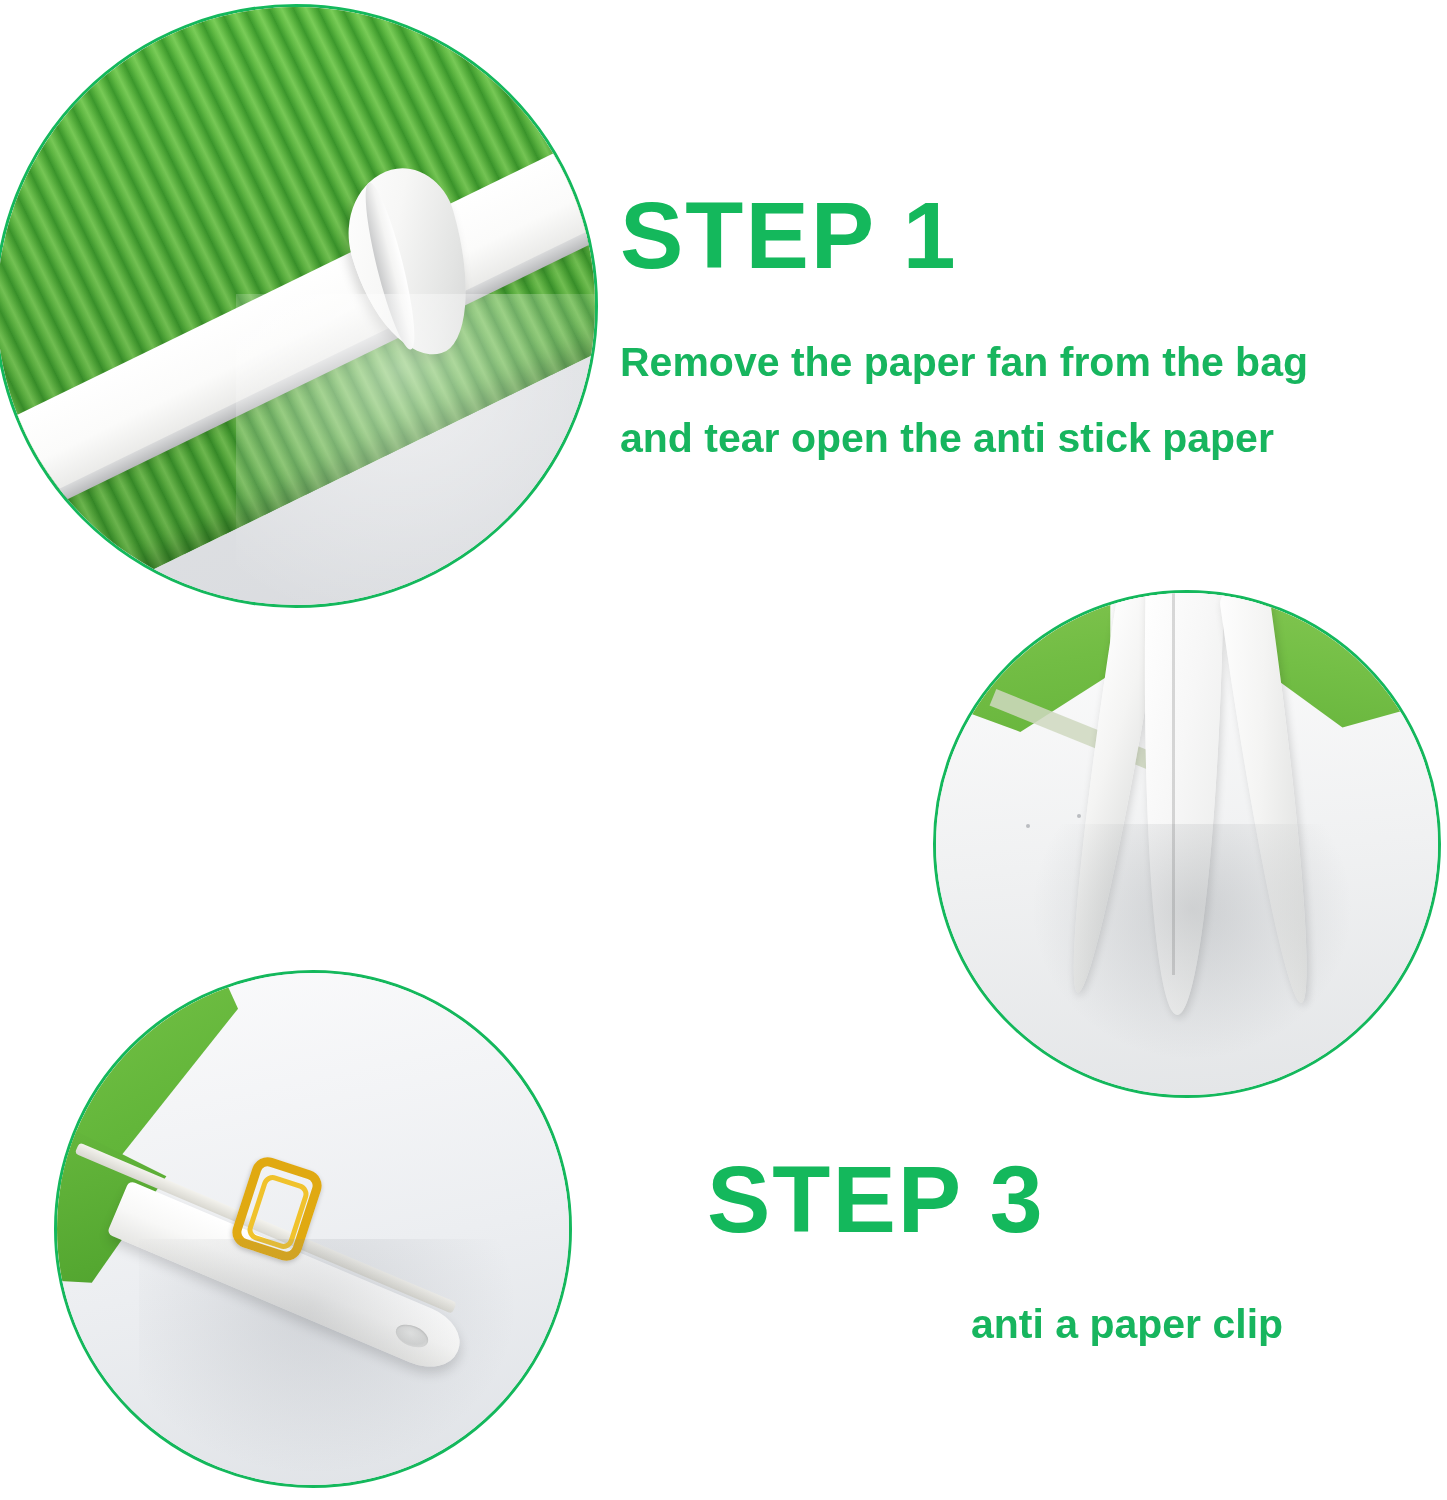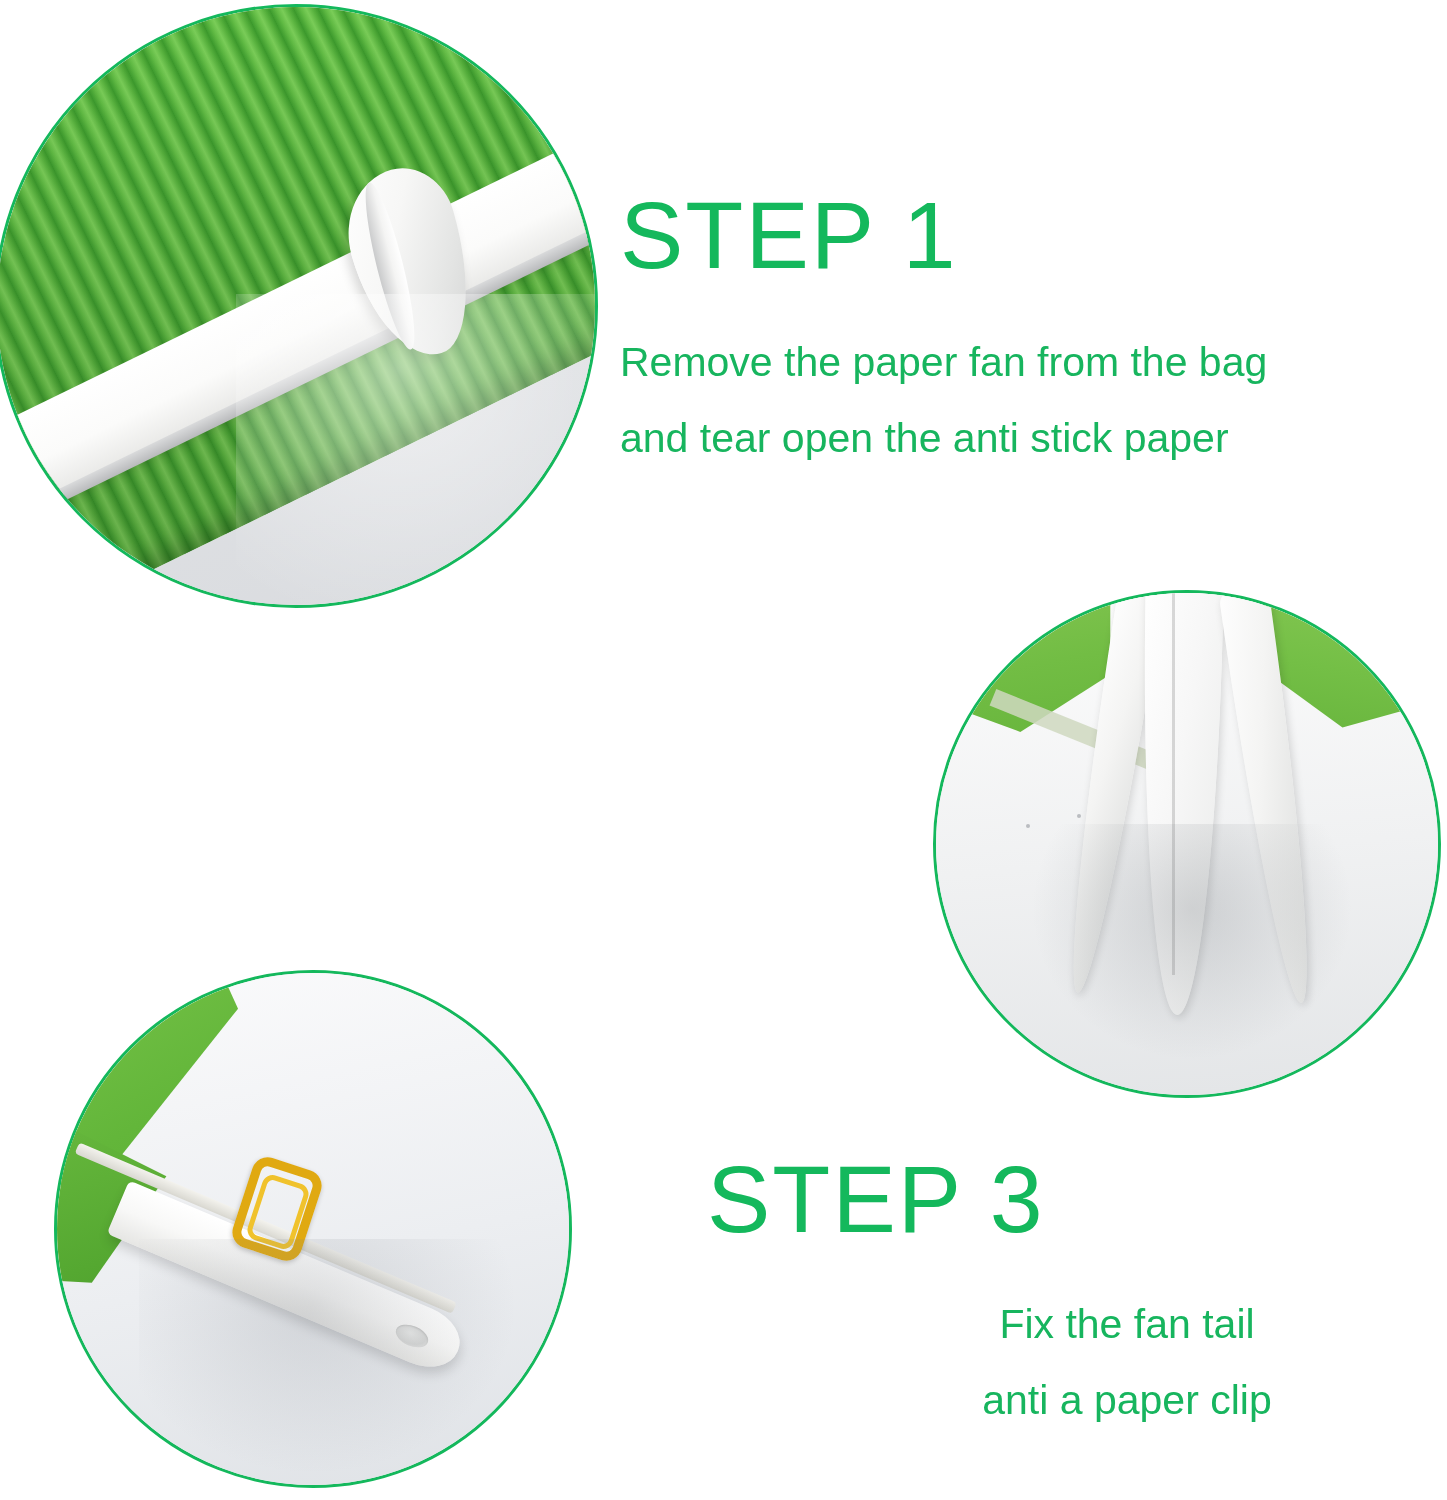--- a/index.html
+++ b/index.html
@@ -268,30 +268,30 @@
     left: 16%; top: 52%;
     width: 74%; height: 46%;
     background: radial-gradient(ellipse at 46% 28%, rgba(125,130,138,.22), rgba(125,130,138,0) 70%);
   }
 
   
   .step-block { position: absolute; }
   .step-title {
     font-size: 95px;
     line-height: 1.0;
-    font-weight: 400;
+    font-weight: 700;
     color: #14b85c;
     letter-spacing: 2px;
     white-space: nowrap;
     font-family: "Liberation Sans", sans-serif;
   }
   .step-lines {
     font-size: 41px;
     line-height: 1.85;
-    font-weight: 400;
+    font-weight: 700;
     color: #17b55e;
     font-family: "Liberation Sans", sans-serif;
     white-space: nowrap;
   }
   .step-lines .ln { display: block; }
 
   
   .s1 { left: 620px; top: 188px; }
   .s1 .step-title { text-align: left; }
   .s1 .step-lines { margin-top: 42px; text-align: left; }
@@ -360,18 +360,17 @@
       <div class="tail-hole"></div>
       <div class="clip"></div>
       <div class="clip-inner"></div>
       <div class="shadow-pool"></div>
     </div>
   </div>
 
   <div class="step-block s3">
     <div class="step-title">STEP 3</div>
     <div class="step-lines">
-      <span class="ln">Fix the fan tail</span>
       <span class="ln">anti a paper clip</span>
     </div>
   </div>
 
 </div>
 
 </body></html>

